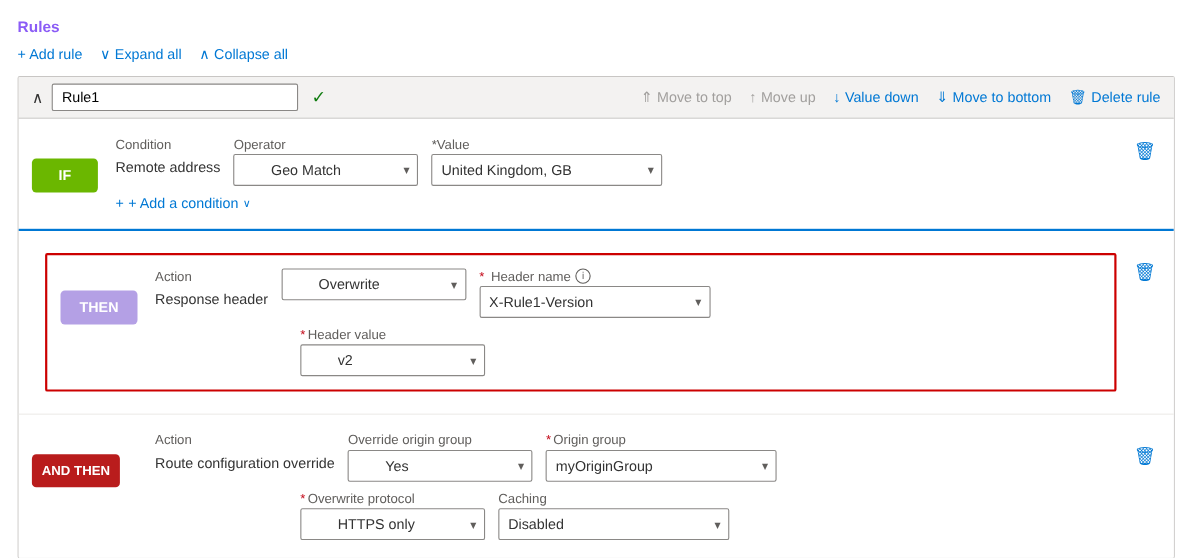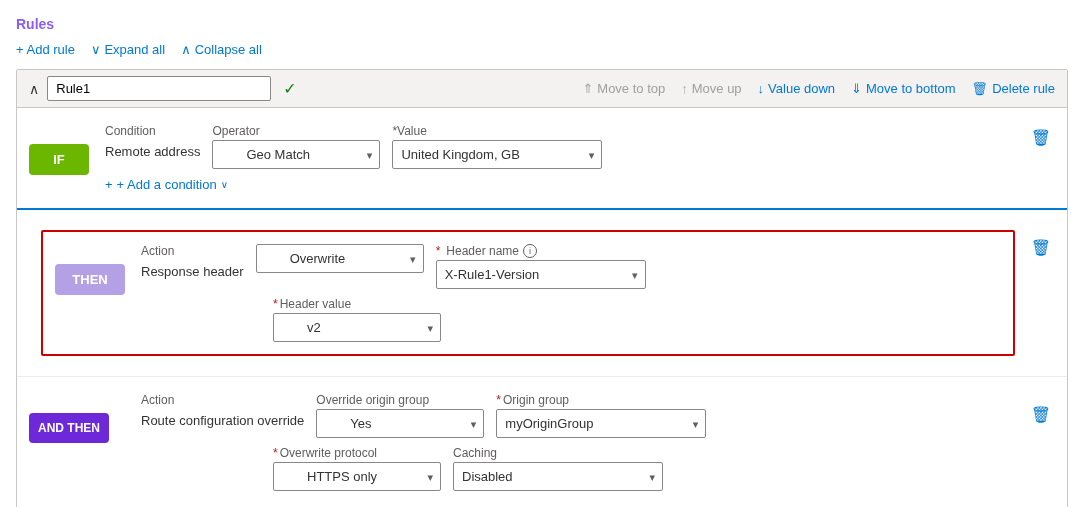--- a/index.html
+++ b/index.html
@@ -161,21 +161,21 @@
       font-weight: 700;
       font-size: 13px;
       padding: 8px 14px;
       border-radius: 4px;
       min-width: 70px;
       text-align: center;
       margin-top: 20px;
       flex-shrink: 0;
     }
     .and-then-badge {
-      background: #6d28d9;
+      background: #b91c1c;
       color: white;
       font-weight: 700;
       font-size: 12px;
       padding: 8px 8px;
       border-radius: 4px;
       min-width: 80px;
       text-align: center;
       margin-top: 20px;
       flex-shrink: 0;
     }

